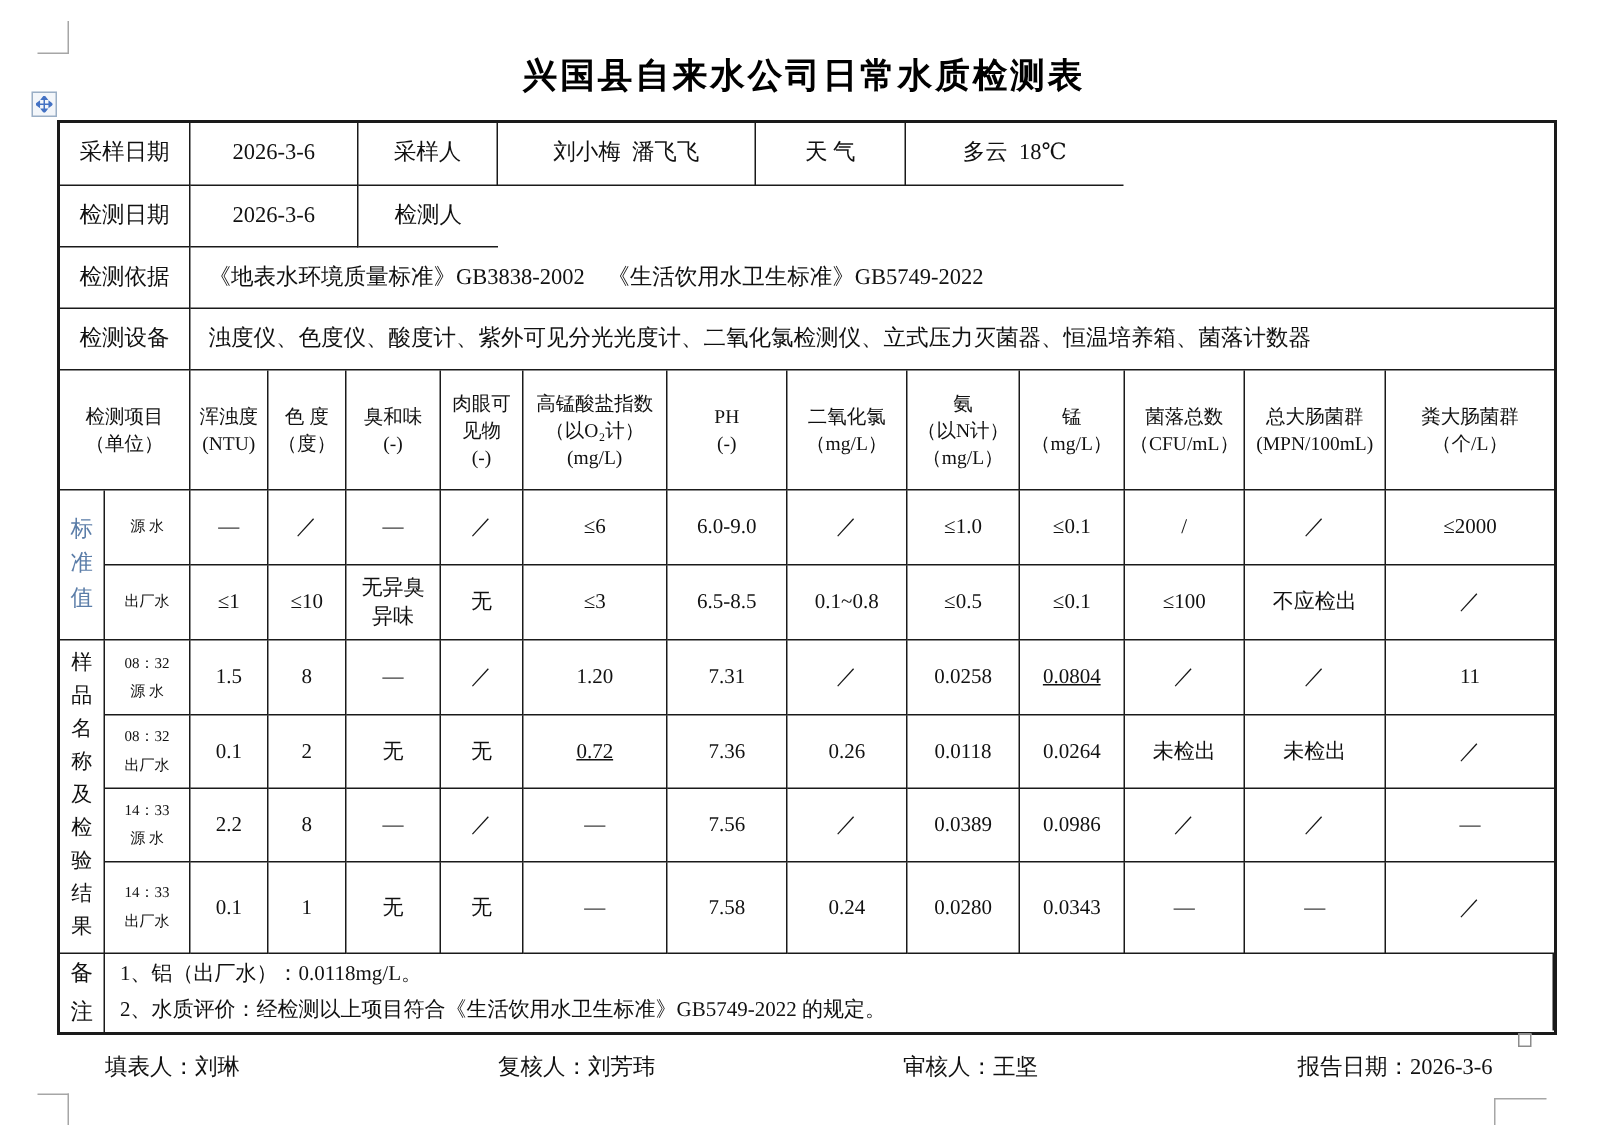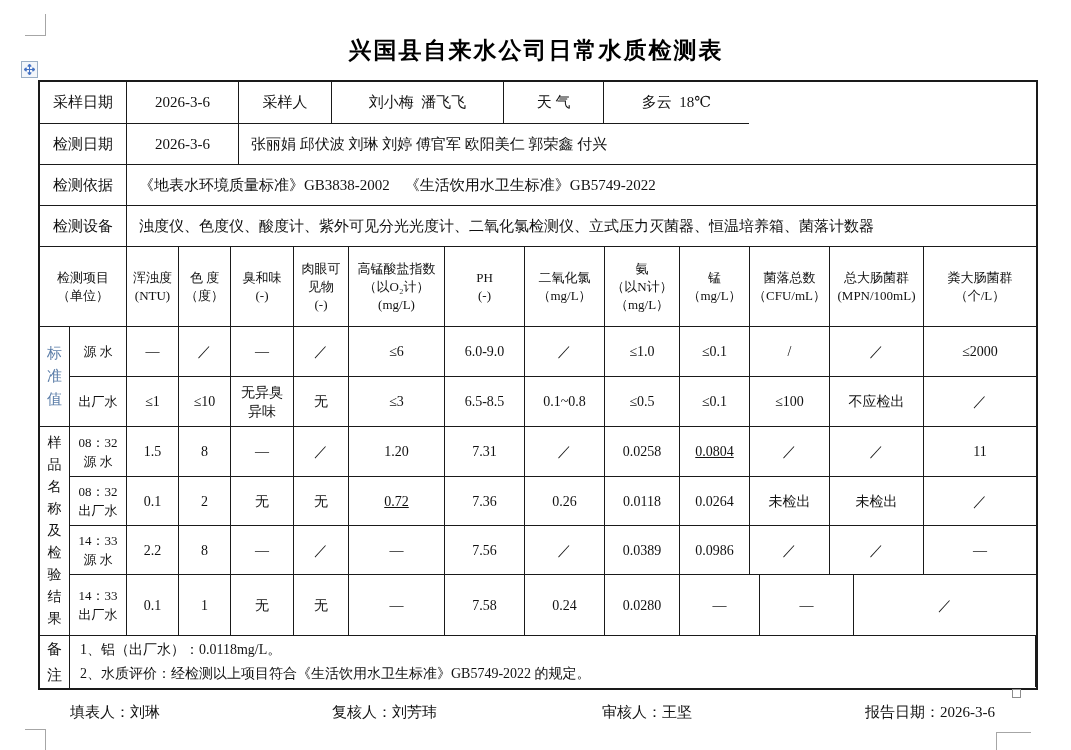--- a/index.html
+++ b/index.html
@@ -34,21 +34,21 @@
   .h-header{height:80px;}
   .h-header .cell{font-size:13px; line-height:18px;}
 
   .tsec{display:flex;}
   .vlabel{box-sizing:border-box; width:30px; border-right:1px solid var(--bd); border-bottom:1px solid var(--bd);
     display:flex; align-items:center; justify-content:center; text-align:center;
     font-size:15px; line-height:23px; white-space:pre-line;}
   .vlabel-std{color:#5b7da8;}
   .vlabel-samples{line-height:22px; font-size:14px;}
   .rows{flex:1; display:flex; flex-direction:column;}
-  .cell.sub{font-size:13px; line-height:19px;}
+  .cell.sub{font-size:10px; line-height:19px;}
   .tsec.last .vlabel{border-bottom:0;}
   .tsec.last .cell{border-bottom:0;}
   .remark-content{flex:1; font-size:14px; line-height:24px; justify-content:flex-start; text-align:left; padding-left:10px;}
   .remark-row{height:51px;}
 
   .footer-item{position:absolute; top:700px; height:24px; line-height:24px; font-size:15px; white-space:pre;}
   .f1{left:70px;} .f2{left:332px;} .f3{left:602px;} .f4{left:865px;}
 </style>
 </head>
 <body>
@@ -82,21 +82,21 @@
       <div class="cell" style="width:87px">采样日期</div>
       <div class="cell" style="width:112px">2026-3-6</div>
       <div class="cell" style="width:93px">采样人</div>
       <div class="cell" style="width:172px">刘小梅  潘飞飞</div>
       <div class="cell" style="width:100px">天 气</div>
       <div class="cell" style="width:145px">多云  18℃</div>
     </div>
     <div class="trow info r2">
       <div class="cell" style="width:87px">检测日期</div>
       <div class="cell" style="width:112px">2026-3-6</div>
-      <div class="cell left" style="flex:1">张丽娟 邱伏波 刘琳 刘婷 傅官军 欧阳美仁 郭荣鑫 付兴</div>
+      <div class="cell" style="width:93px">检测人</div>
     </div>
     <div class="trow info r3">
       <div class="cell" style="width:87px">检测依据</div>
       <div class="cell left" style="flex:1">《地表水环境质量标准》GB3838-2002    《生活饮用水卫生标准》GB5749-2022</div>
     </div>
     <div class="trow info r4">
       <div class="cell" style="width:87px">检测设备</div>
       <div class="cell left" style="flex:1">浊度仪、色度仪、酸度计、紫外可见分光光度计、二氧化氯检测仪、立式压力灭菌器、恒温培养箱、菌落计数器</div>
     </div>
 
@@ -234,20 +234,21 @@
             <div class="cell sub" style="width: 57px;">14：33
 出厂水</div>
             <div class="cell" style="width: 52px;">0.1</div>
             <div class="cell" style="width: 52px;">1</div>
             <div class="cell" style="width: 63px;">无</div>
             <div class="cell" style="width: 55px;">无</div>
             <div class="cell" style="width: 96px;">—</div>
             <div class="cell" style="width: 80px;">7.58</div>
             <div class="cell" style="width: 80px;">0.24</div>
             <div class="cell" style="width: 75px;">0.0280</div>
+            <div class="cell" style="width: 70px;">0.0343</div>
             <div class="cell" style="width: 80px;">—</div>
             <div class="cell" style="width: 94px;">—</div>
             <div class="cell" style="flex: 1 1 0%;">／</div>
           </div>
         </div>
     </div>
 
     <div class="tsec last">
       <div class="vlabel" style="line-height:26px;">备
 注</div>

